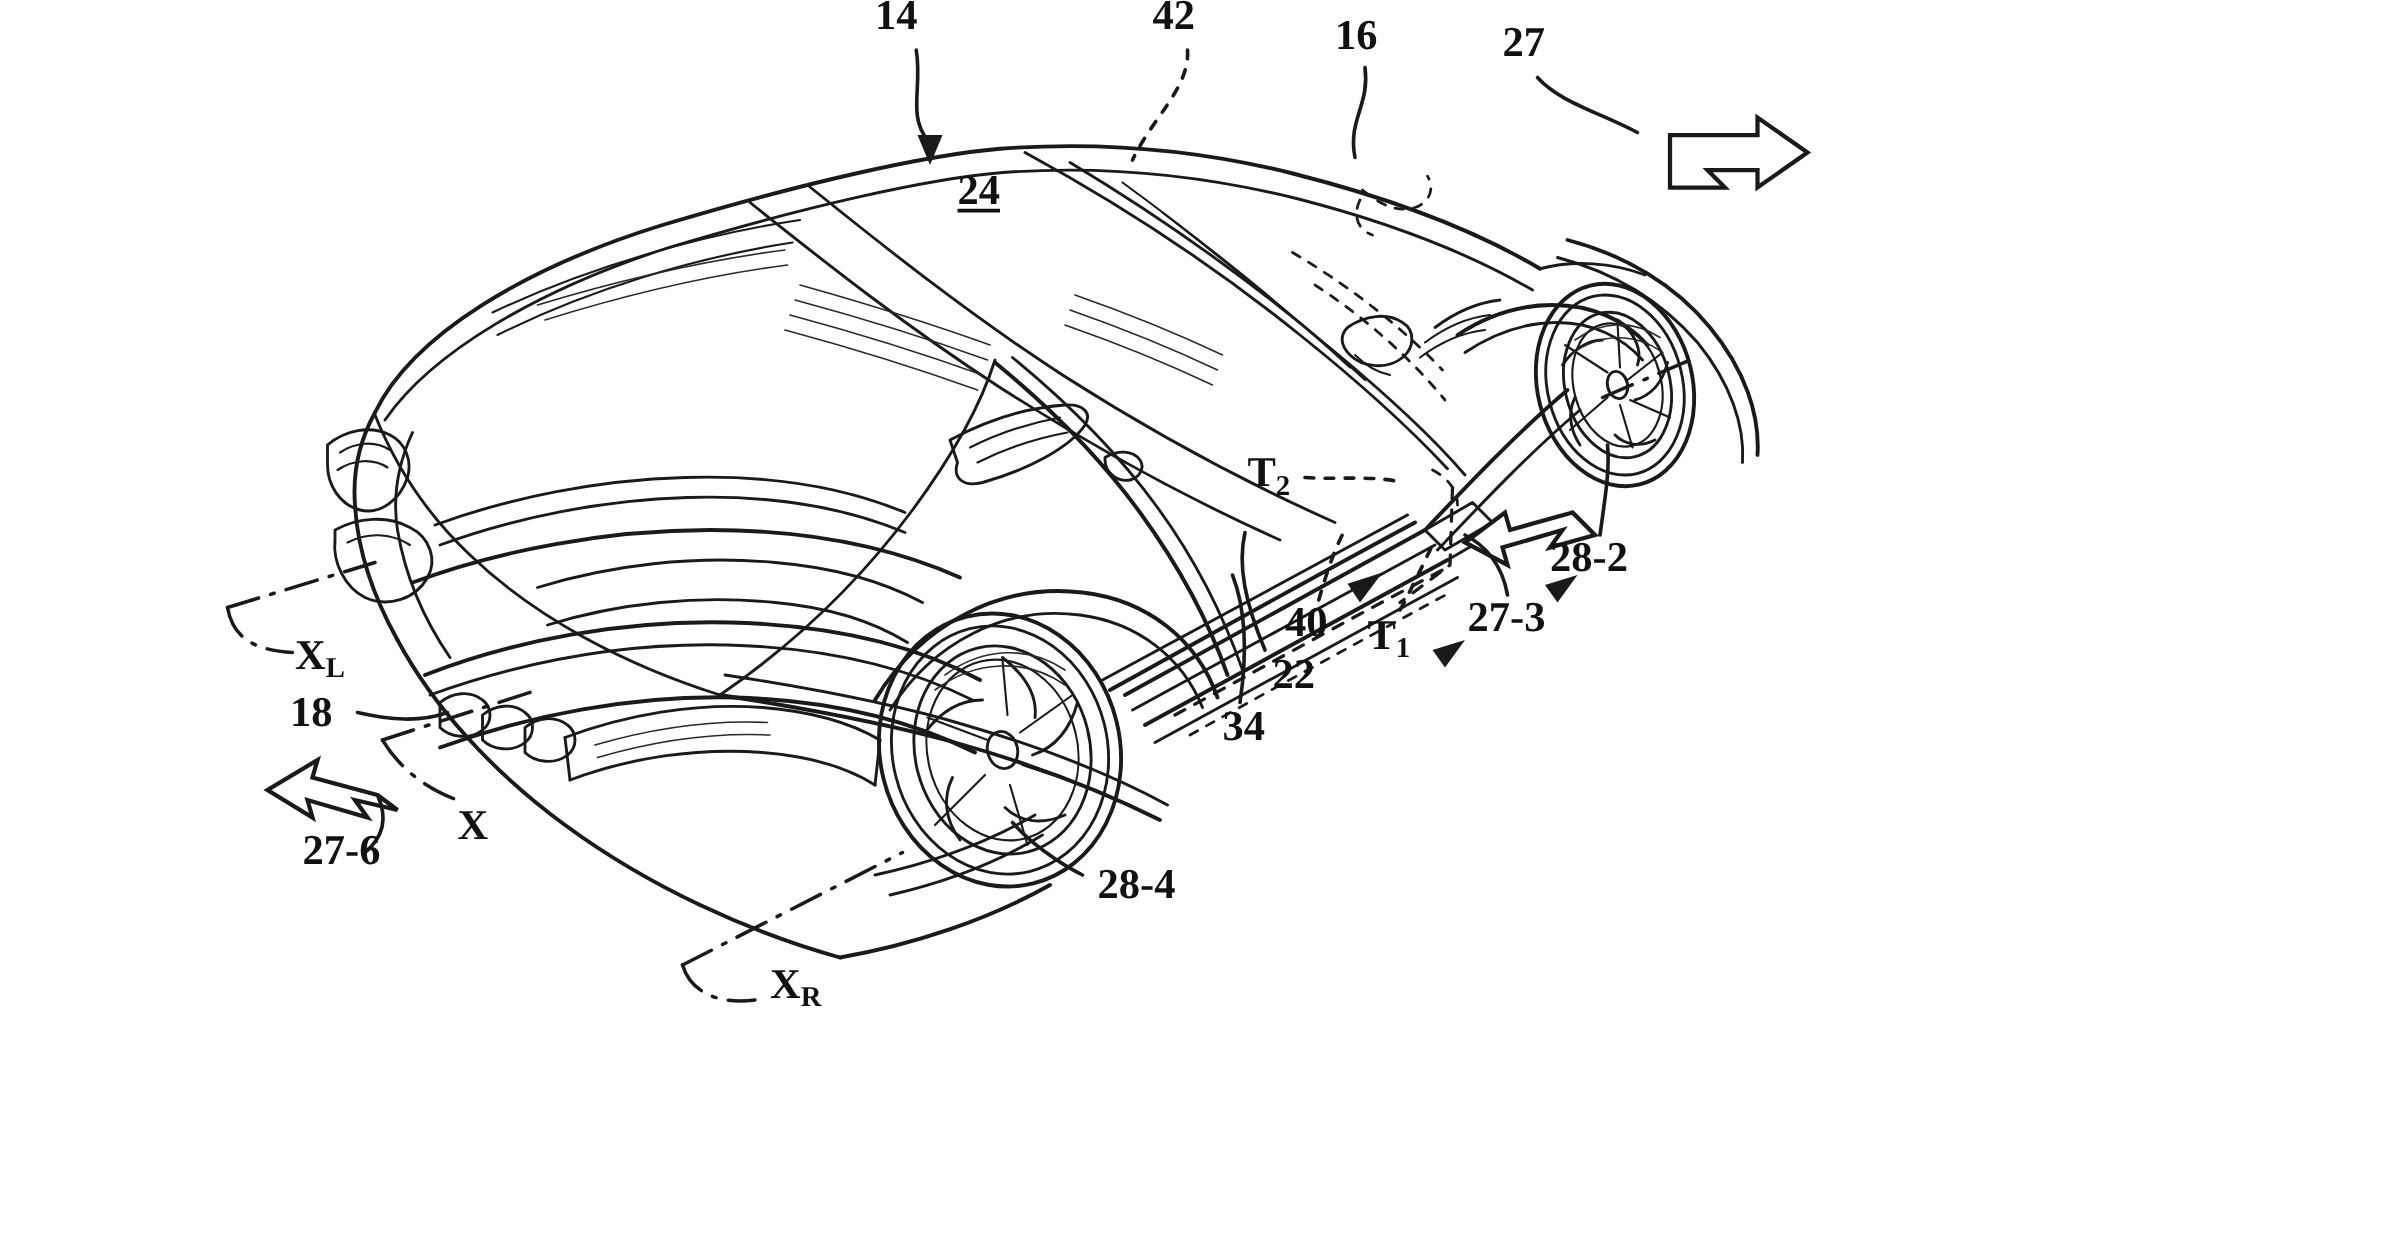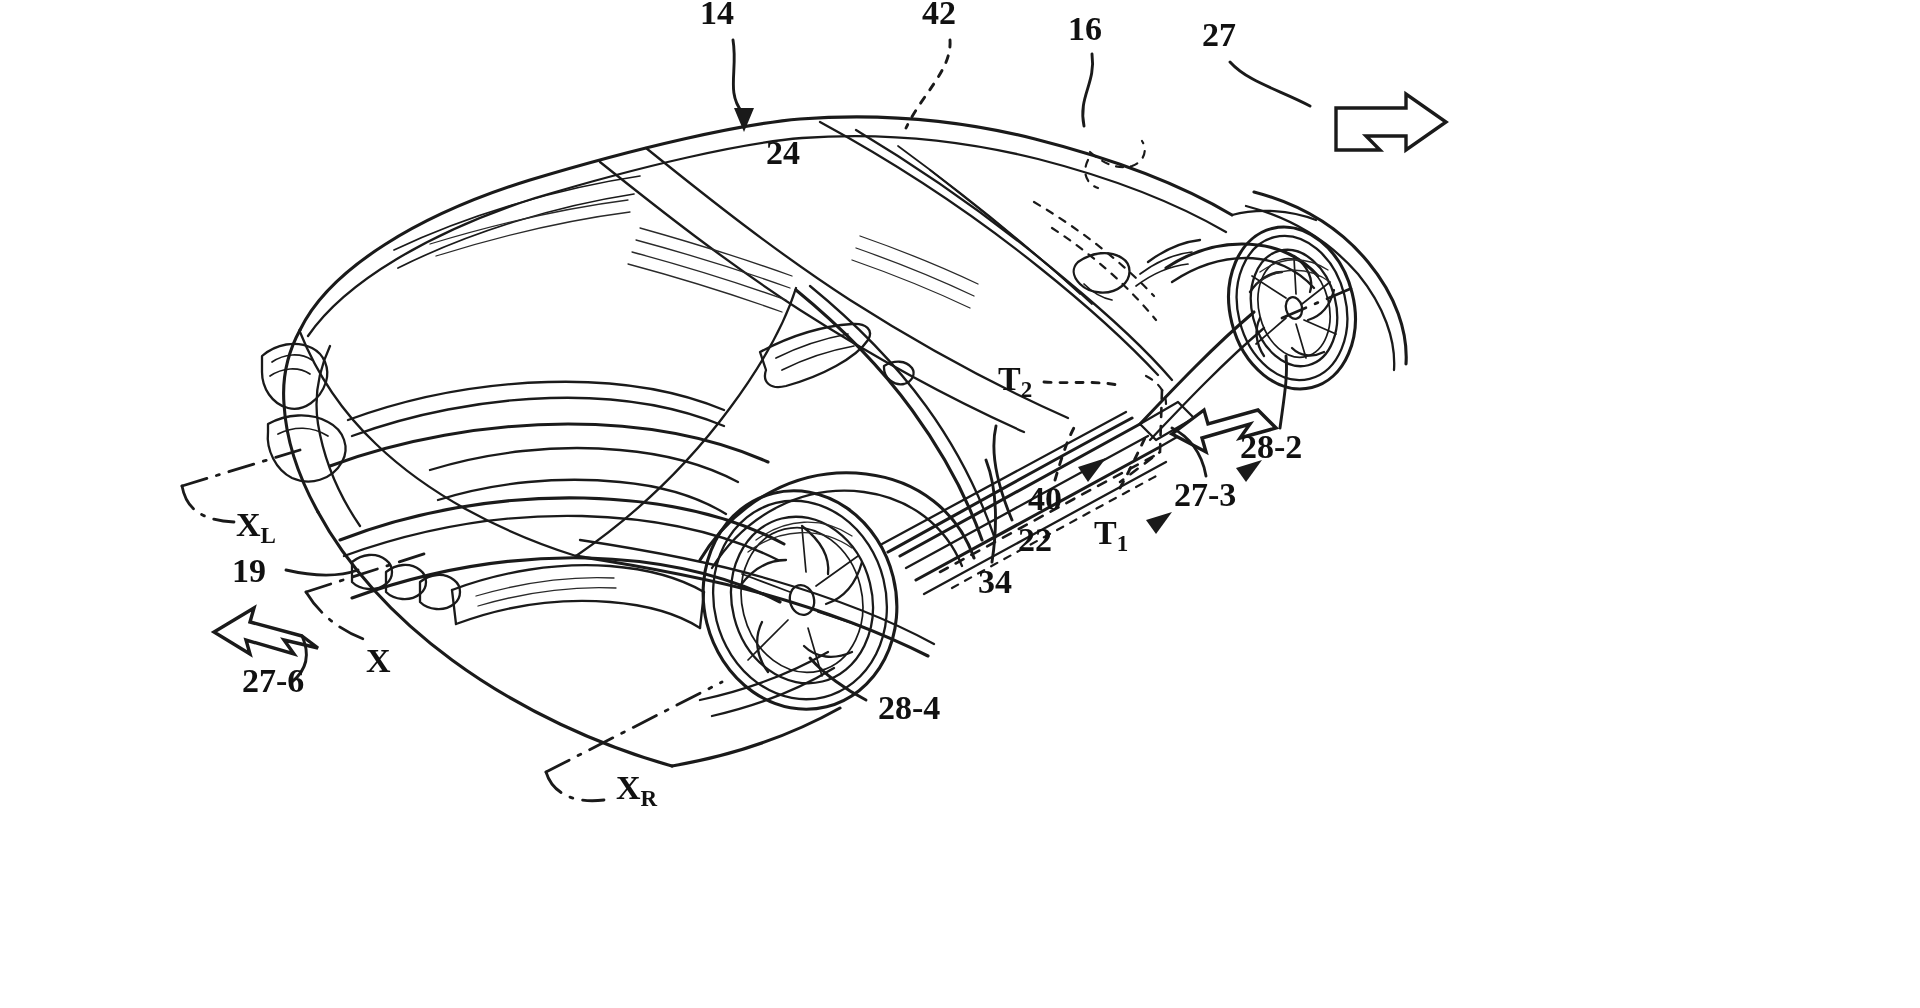--- a/index.html
+++ b/index.html
@@ -2,21 +2,21 @@
 <html><head>
 <meta charset="utf-8">
 <style>
   html,body{margin:0;padding:0;background:#ffffff;}
   body{font-family:"Liberation Serif",serif;}
   #stage{position:relative;width:1920px;height:907px;background:#fff;overflow:hidden;}
   #stage svg{position:absolute;left:0;top:0;width:1920px;height:1008px;}
   .lbl{position:absolute;color:#111;font-family:"Liberation Serif",serif;font-weight:700;
        font-size:34px;line-height:1;white-space:nowrap;user-select:none;}
   .lbl sub{font-size:23px;font-weight:700;vertical-align:-0.30em;letter-spacing:0;}
-  .lbl.ul{text-underline-offset:4px;}
+  .lbl.ul{text-decoration:underline;text-underline-offset:4px;}
 </style>
 </head>
 <body>
 
 <div id="stage">
 
   <svg viewBox="0 0 1920 1008" xmlns="http://www.w3.org/2000/svg">
     <defs>
       <style>
         .ln  { fill:none; stroke:#1a1a1a; stroke-width:3.1; stroke-linecap:round; stroke-linejoin:round; }
@@ -300,26 +300,26 @@
 
   <div class="lbl" style="left:1240px; top:430px;">28-2</div>
 
   <div class="lbl" style="left:236px; top:508px;">
     <span>X</span><sub>L</sub>
   </div>
 
   <div class="lbl" style="left:1174px; top:478px;">27-3</div>
   <div class="lbl" style="left:1028px; top:482px;">40</div>
 
-  <div class="lbl" style="left:1094px; top:492px;margin-top:24px;">
+  <div class="lbl" style="left:1094px; top:492px;">
     <span>T</span><sub>1</sub>
   </div>
 
   <div class="lbl" style="left:1018px; top:523px;">22</div>
-  <div class="lbl" style="left:232px; top:554px;">19</div>
+  <div class="lbl" style="left:232px; top:554px;">18</div>
   <div class="lbl" style="left:978px; top:565px;">34</div>
   <div class="lbl" style="left:366px; top:644px;">X</div>
   <div class="lbl" style="left:242px; top:664px;">27-6</div>
   <div class="lbl" style="left:866px; top:691px;margin-left:12px;">28-4</div>
 
   <div class="lbl" style="left:616px; top:771px;">
     <span>X</span><sub>R</sub>
   </div>
 
 </div>

